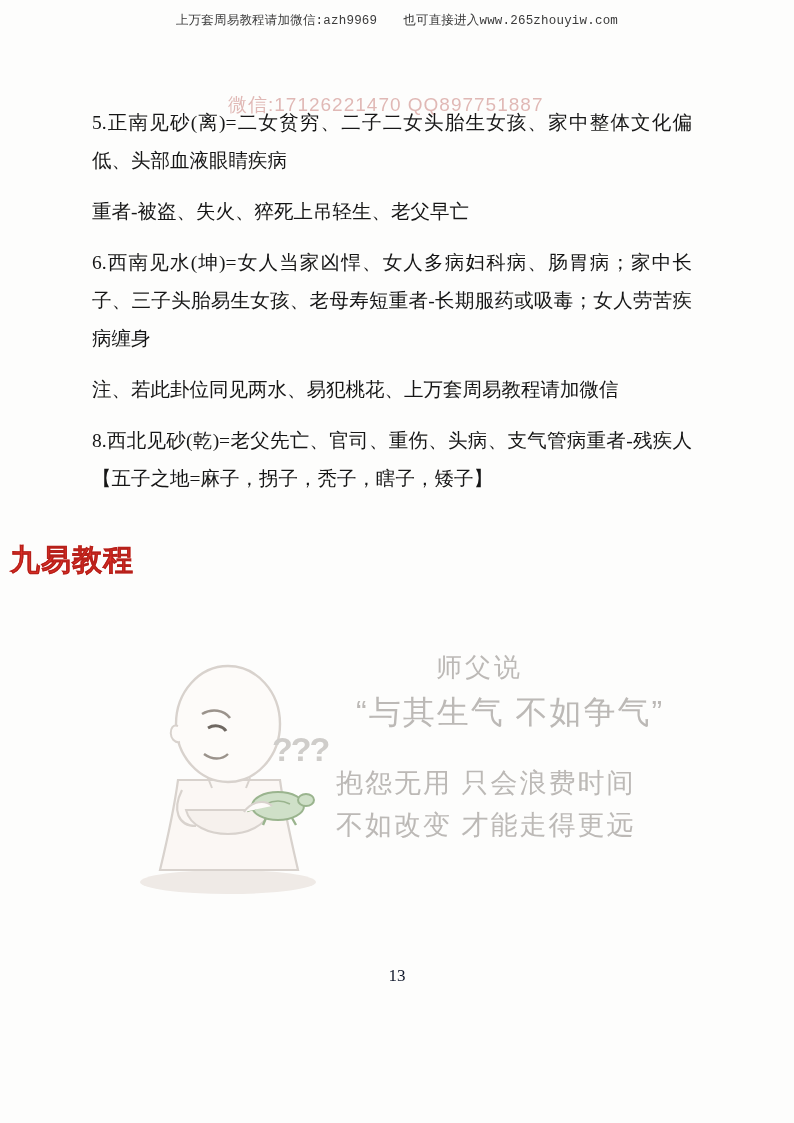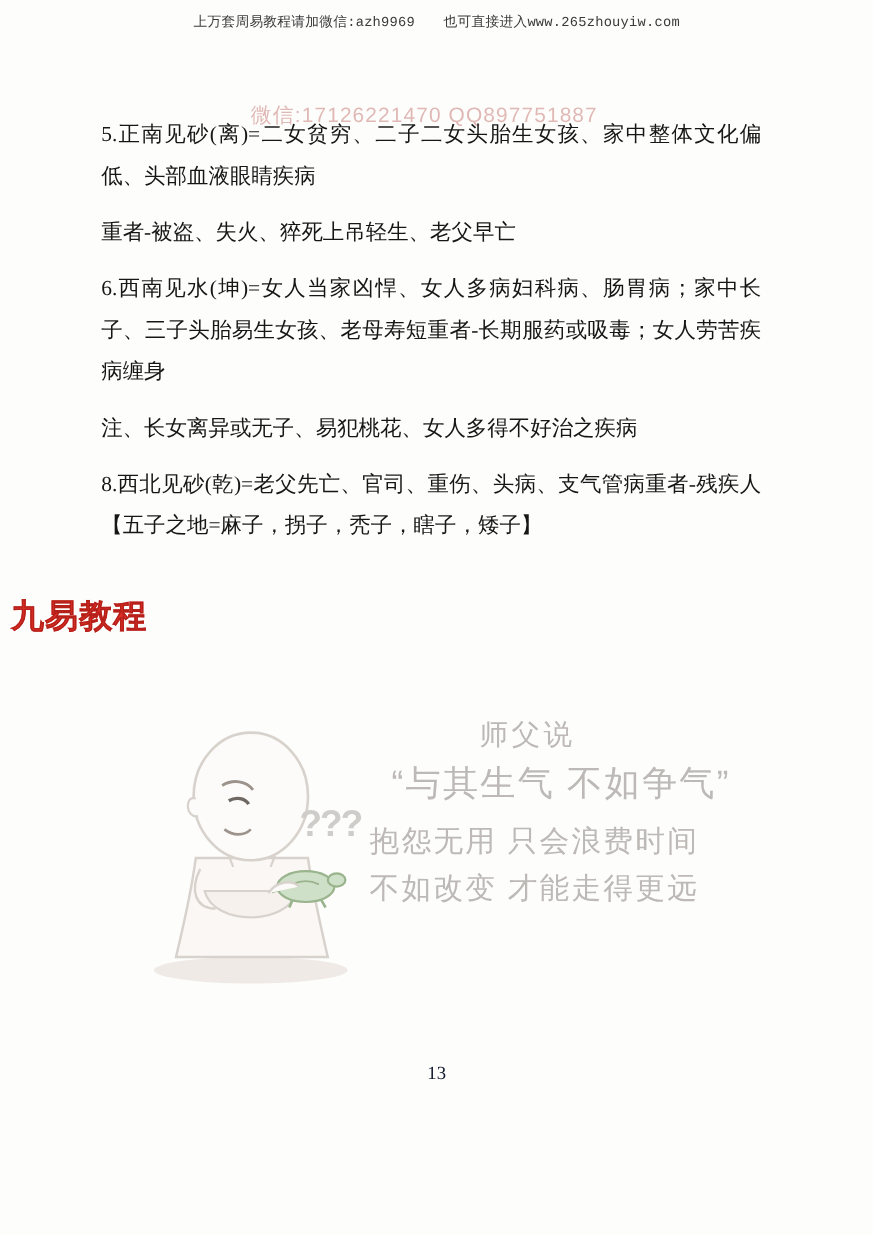--- a/index.html
+++ b/index.html
@@ -118,21 +118,21 @@
     letter-spacing: 2px;
     color: #bcb9b6;
     margin-top: 6px;
     margin-left: 20px;
     white-space: nowrap;
   }
   .quote-line {
     font-size: 27px;
     letter-spacing: 2px;
     color: #bcb9b6;
-    margin-top: 12px;
+    margin-top: 30px;
     white-space: nowrap;
   }
   .quote-line.second { margin-top: 6px; }
 
   .qmark {
     position: absolute;
     left: 176px;
     top: 100px;
     font-size: 34px;
     color: #cfcdca;
@@ -161,21 +161,21 @@
   <div class="top-banner">
     <span>上万套周易教程请加微信:</span><span>azh9969</span><span class="gap"></span><span>也可直接进入www.265zhouyiw.com</span>
   </div>
 
   <div class="stamp-text">微信:17126221470   QQ897751887</div>
 
   <div class="content">
     <p class="para">5.正南见砂(离)=二女贫穷、二子二女头胎生女孩、家中整体文化偏低、头部血液眼睛疾病</p>
     <p class="para">重者-被盗、失火、猝死上吊轻生、老父早亡</p>
     <p class="para">6.西南见水(坤)=女人当家凶悍、女人多病妇科病、肠胃病；家中长子、三子头胎易生女孩、老母寿短重者-长期服药或吸毒；女人劳苦疾病缠身</p>
-    <p class="para">注、长女离异或无子、易犯桃花、女人多得不好治之疾病</p>
+    <p class="para">注、若此卦位同见两水、易犯桃花、上万套周易教程请加微信</p>
     <p class="para">8.西北见砂(乾)=老父先亡、官司、重伤、头病、支气管病重者-残疾人【五子之地=麻子，拐子，秃子，瞎子，矮子】</p>
   </div>
 
   <div class="logo-watermark">九易教程</div>
 
   <div class="illustration">
 
     <svg class="monk" viewBox="0 0 220 270">
 
       <ellipse cx="112" cy="252" rx="88" ry="12" fill="#efeae6"></ellipse>

